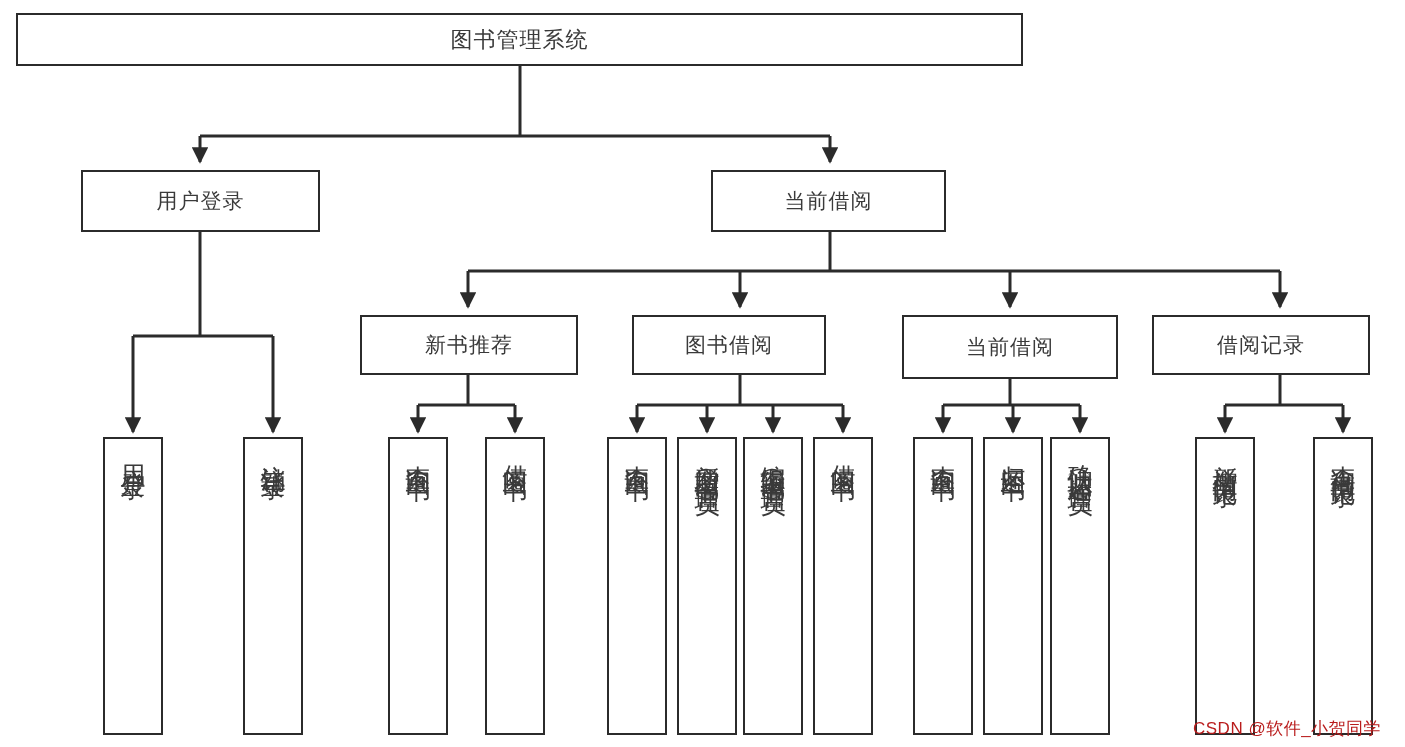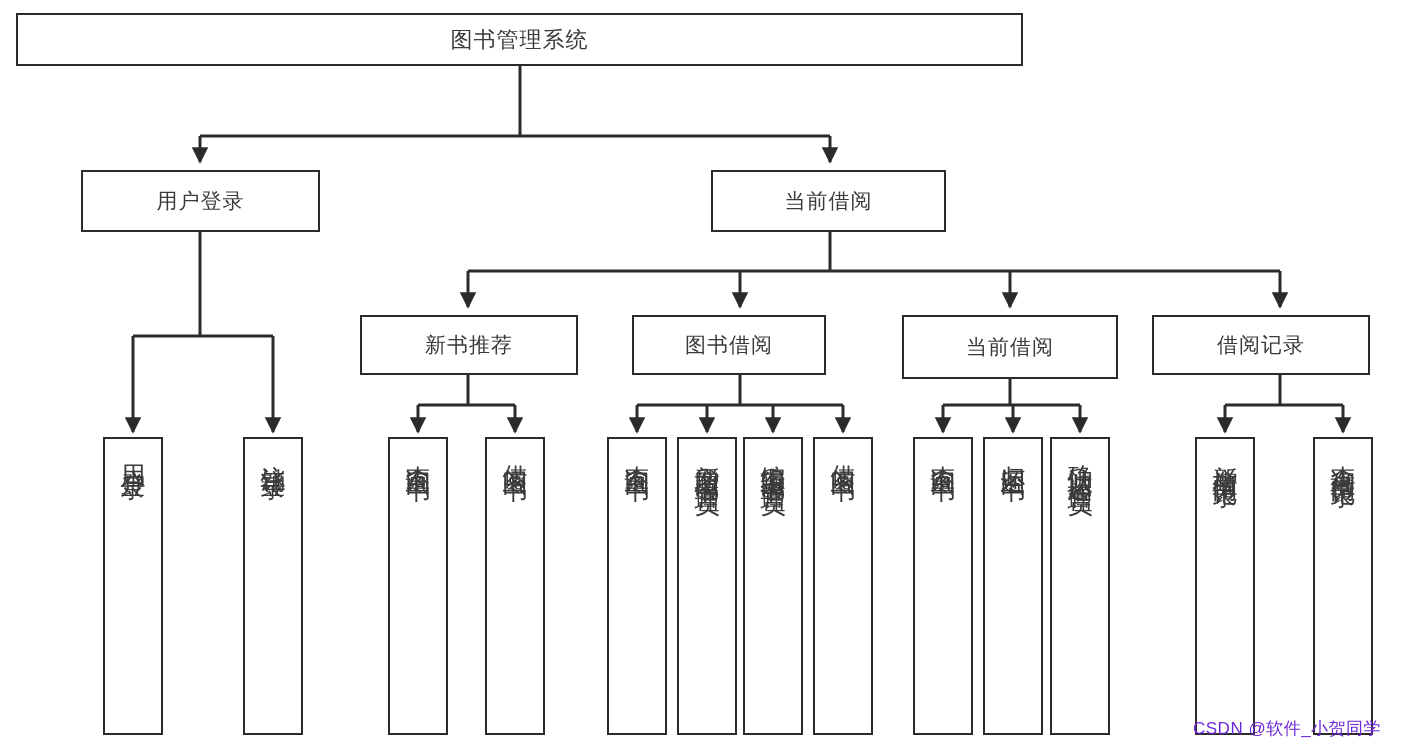--- a/index.html
+++ b/index.html
@@ -61,21 +61,21 @@
     text-orientation: upright;
     font-size: 25px;
     line-height: 1.0;
     letter-spacing: 4px;
     white-space: normal;
     max-height: 100%;
   }
   .watermark {
     position: absolute;
     font-size: 17px;
-    color: #6d28d9;
+    color: #b91c1c;
     letter-spacing: 0.5px;
     z-index: 5;
     white-space: nowrap;
     font-family: "Liberation Sans", "DejaVu Sans", sans-serif;
   }
 </style>
 </head>
 <body>
 
 <div id="canvas">

